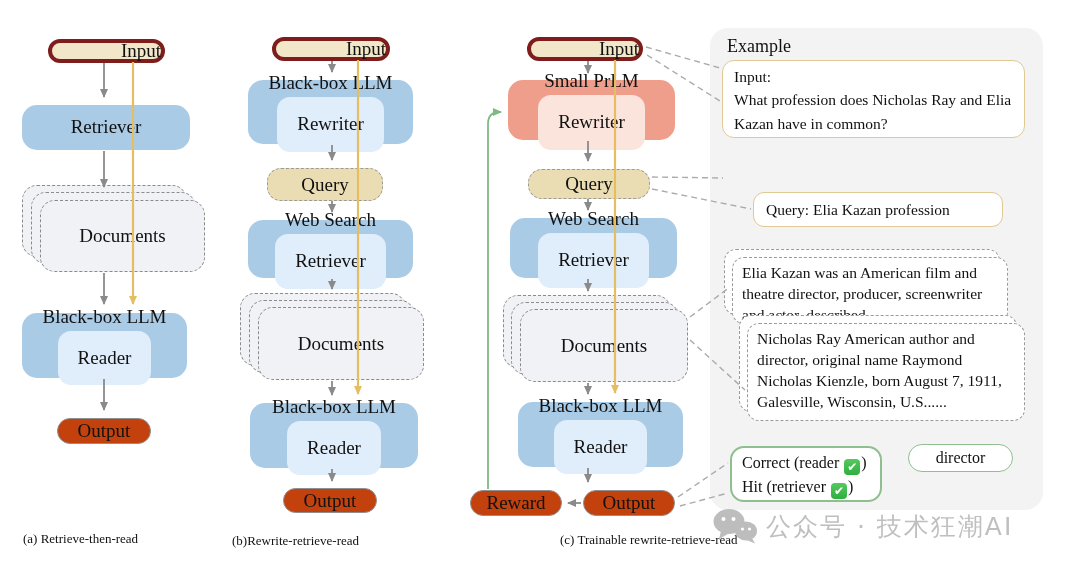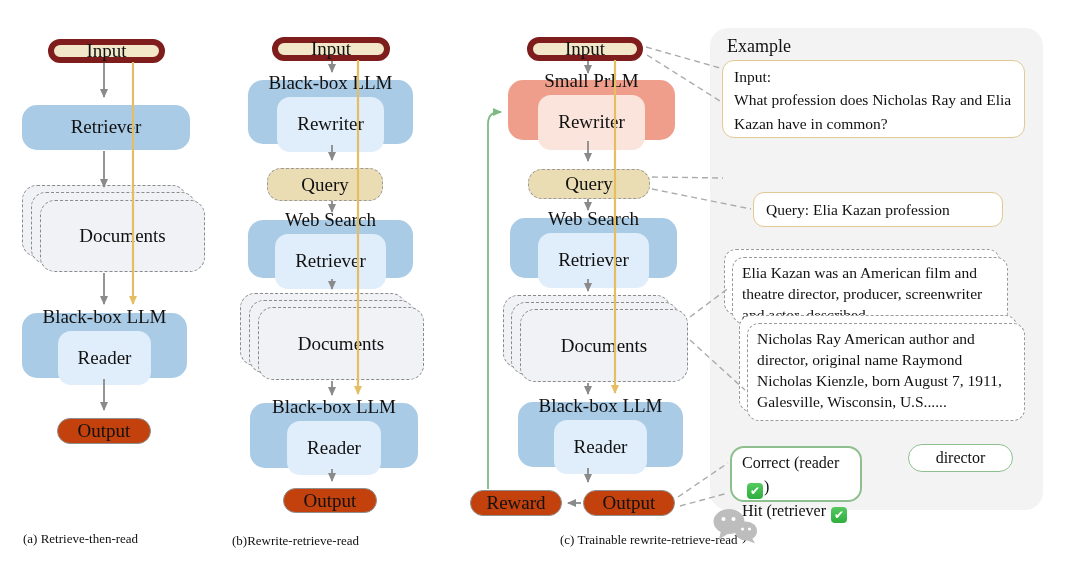--- a/index.html
+++ b/index.html
@@ -1,21 +1,21 @@
 <!DOCTYPE html>
 <html><head>
 <meta charset="utf-8">
 <style>
   html,body{margin:0;padding:0;background:#ffffff;}
   .canvas{position:relative;width:1080px;height:569px;background:#ffffff;
           font-family:"Liberation Serif",serif;color:#111;overflow:hidden;}
   .abs{position:absolute;box-sizing:border-box;}
   
   .pill{display:flex;align-items:center;justify-content:center;border-radius:13px;font-size:19px;}
-  .pill.tan{background:#F2E8C9;border:6px solid #7f1d1d;}
+  .pill.tan{background:#F2E8C9;border:4px solid #7f1d1d;justify-content:flex-end;}
   .pill.green{background:#c2410c;border:1px solid #8f8f8f;}
   
   .blockbox{border-radius:15px;display:flex;flex-direction:column;align-items:center;justify-content:center;font-size:19px;line-height:1.2;}
   .blue{background:#A9CBE6;}
   .red{background:#EF9E8C;}
   .innerpill{border-radius:13px;padding:16px 20px;margin-top:2px;}
   .blue .innerpill{background:#E0EDFA;}
   .red .innerpill{background:#FBE4DC;}
   
   .doclayer{background:#F1F2F5;border:1.6px dashed #8b8b8b;border-radius:15px;}
@@ -179,21 +179,21 @@
   <div class="abs exdocback" style="left:724px;top:249px;width:276px;height:66px;"></div>
   <div class="abs exdoc" style="left:732px;top:257px;width:276px;height:67px;z-index:2;">
     <span>Elia Kazan was an American film and theatre director, producer, screenwriter and actor, described  ......</span>
   </div>
 
   <div class="abs exdocback" style="left:739px;top:315px;width:278px;height:97px;z-index:2;"></div>
   <div class="abs exdoc" style="left:747px;top:323px;width:278px;height:98px;z-index:3;">
     <span>Nicholas Ray American author and director, original name Raymond Nicholas Kienzle, born August 7, 1911, Galesville, Wisconsin, U.S......</span>
   </div>
 
-  <div class="abs greenbox" style="left:730px;top:446px;width:132px;height:56px;">
+  <div class="abs greenbox" style="left:730px;top:446px;width:152px;height:56px;">
     <div>
       <span>Correct (reader</span><span class="check">
           <span>✔</span>
         </span><span>)</span>
     </div>
     <div>
       <span>Hit (retriever</span><span class="check">
           <span>✔</span>
         </span><span>)</span>
     </div>
@@ -262,15 +262,16 @@
     <svg width="46" height="36" viewBox="0 0 46 36">
       <ellipse cx="17" cy="13.5" rx="15.5" ry="12.5" fill="#bdbdbd"></ellipse>
       <path d="M9,23 L7,31 L16,26 z" fill="#bdbdbd"></path>
       <circle cx="11.5" cy="11" r="2" fill="#ffffff"></circle>
       <circle cx="21.5" cy="11" r="2" fill="#ffffff"></circle>
       <ellipse cx="34" cy="23" rx="11" ry="9.5" fill="#bdbdbd"></ellipse>
       <path d="M40,30 L43,35.5 L34.5,32 z" fill="#bdbdbd"></path>
       <circle cx="30.5" cy="21" r="1.6" fill="#ffffff"></circle>
       <circle cx="37.5" cy="21" r="1.6" fill="#ffffff"></circle>
     </svg>
+    <span>公众号 · 技术狂潮AI</span>
   </div>
 
 </div>
 
 </body></html>

